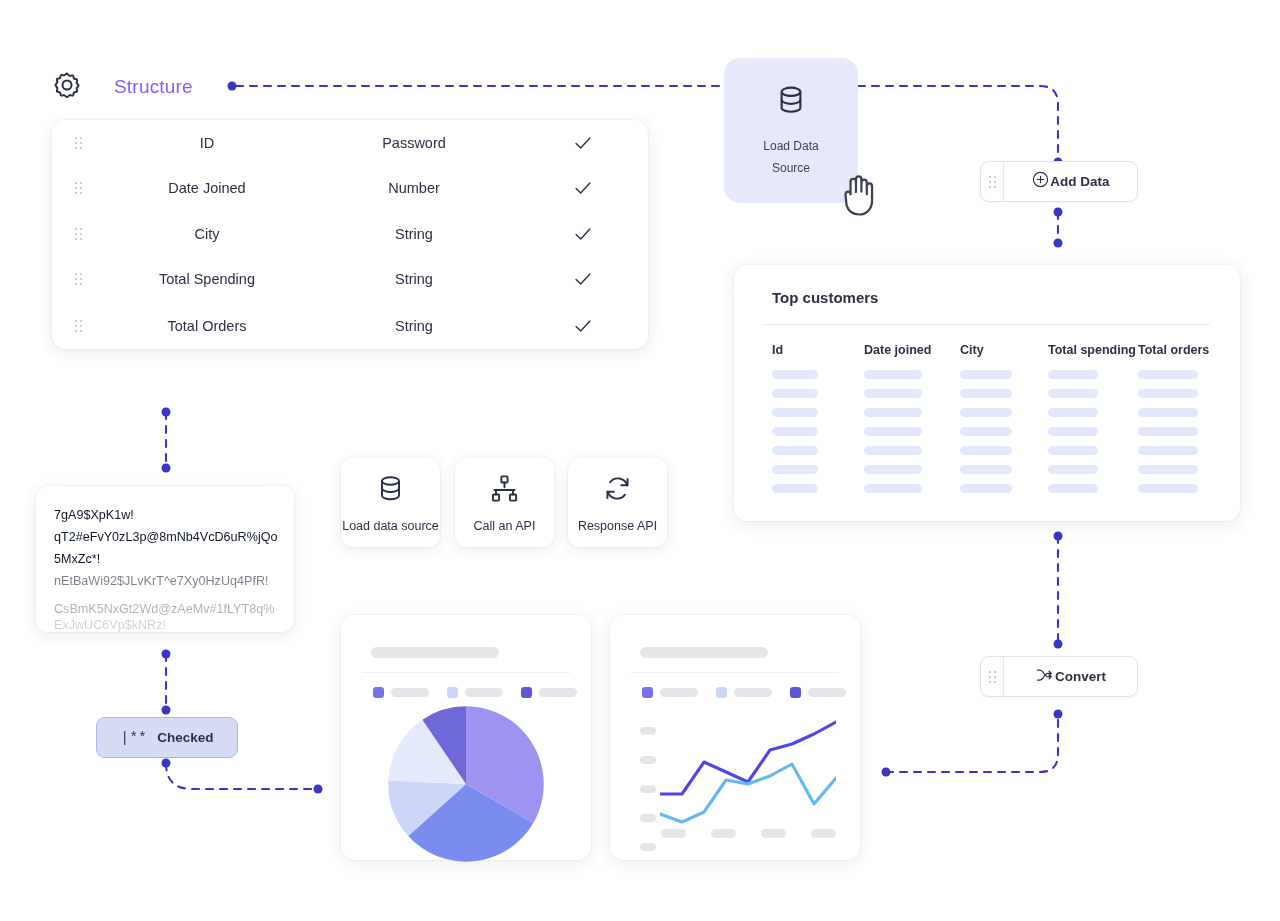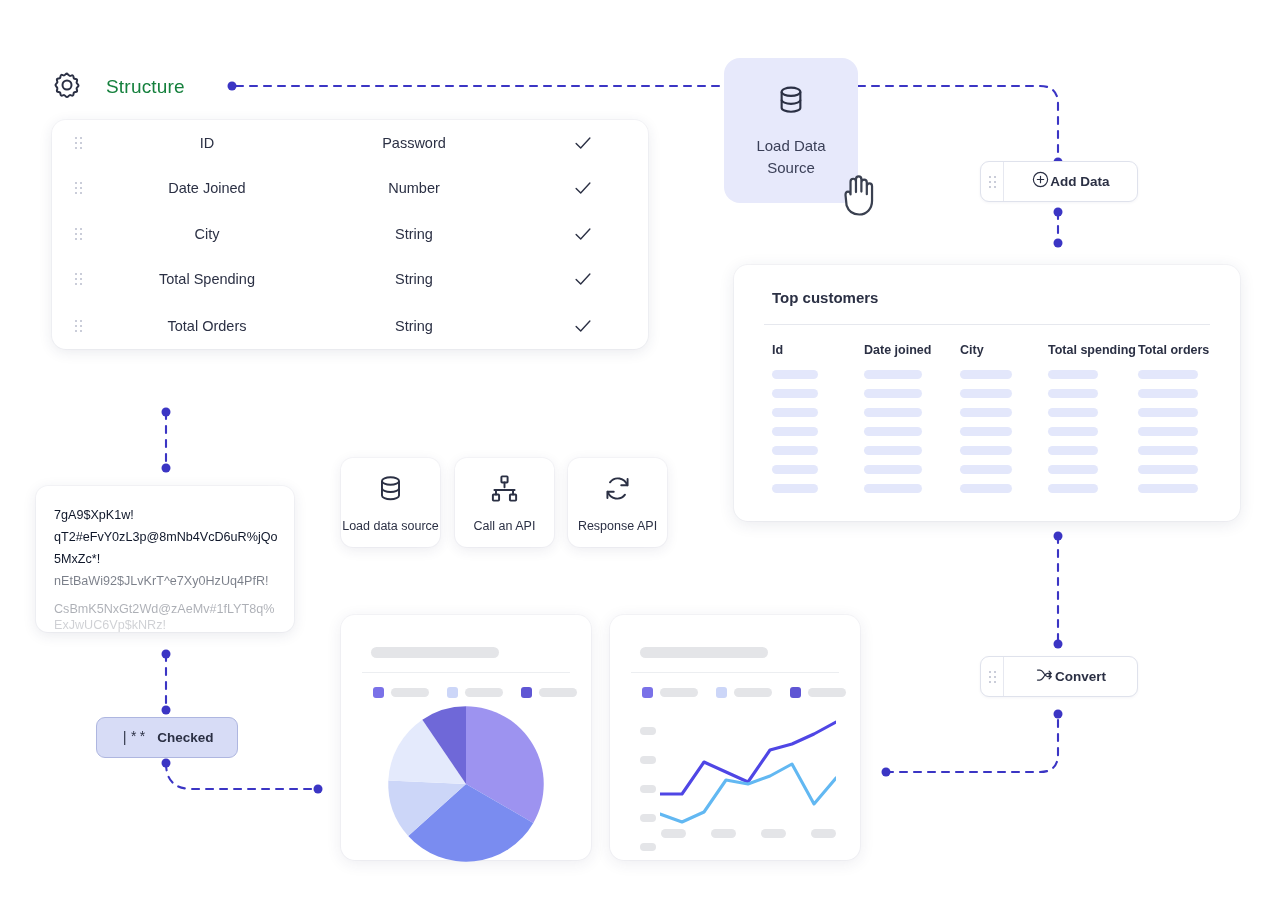--- a/index.html
+++ b/index.html
@@ -8,21 +8,21 @@
     font-family:"Liberation Sans", sans-serif;
     color:#2b3044;
   }
   #canvas{
     position:absolute;inset:0;background:#ffffff;border-radius:36px;overflow:hidden;
   }
   .abs{position:absolute;}
 
   
   #structure-header{left:52px;top:70px;display:flex;align-items:center;gap:24px;}
-  #structure-title{font-size:19px;font-weight:400;color:#15803d;letter-spacing:.2px;}
+  #structure-title{font-size:19px;font-weight:400;color:#8b5cf6;letter-spacing:.2px;margin-left:8px;}
 
   
   #structure-card{
     left:52px;top:120px;width:596px;
     background:#fff;border-radius:14px;
     box-shadow:0 3px 14px rgba(40,45,90,.10), 0 0 0 1px rgba(40,45,90,.03);
   }
   #structure-card .thead{display:flex;height:46px;align-items:center;border-bottom:1px solid #eceef3;}
   #structure-card .trow{display:flex;height:45.5px;align-items:center;}
   .c-handle{width:52px;display:flex;justify-content:center;align-items:center;}
@@ -33,21 +33,21 @@
   .thead .c-chk{font-weight:700;font-size:14.5px;color:#2b3044;}
   .grip{display:grid;grid-template-columns:2px 2px;grid-template-rows:2px 2px 2px;gap:3px;}
   .grip i{display:block;width:2px;height:2px;border-radius:50%;background:#b9bdcc;}
 
   
   #load-data-source{
     left:724px;top:58px;width:134px;height:145px;
     background:#e7e9fb;border-radius:16px;
     display:flex;flex-direction:column;align-items:center;justify-content:center;gap:14px;
   }
-  #lds-label{font-size:15px;line-height:22px;text-align:center;color:#3a3f57;}
+  #lds-label{font-size:12px;line-height:22px;text-align:center;color:#3a3f57;}
 
   
   #add-data-node{
     left:980px;top:161px;width:156px;height:39px;
     background:#fff;border:1.3px solid #dfe2ec;border-radius:9px;display:flex;align-items:center;
     box-shadow:0 1px 3px rgba(40,45,90,.05);
   }
   .node-grip{width:22px;height:100%;display:flex;align-items:center;justify-content:center;border-right:1.3px solid #e6e8f0;}
   .node-body{flex:1;display:flex;align-items:center;justify-content:center;}
   .node-label{font-size:13.5px;font-weight:700;color:#2b3044;}

